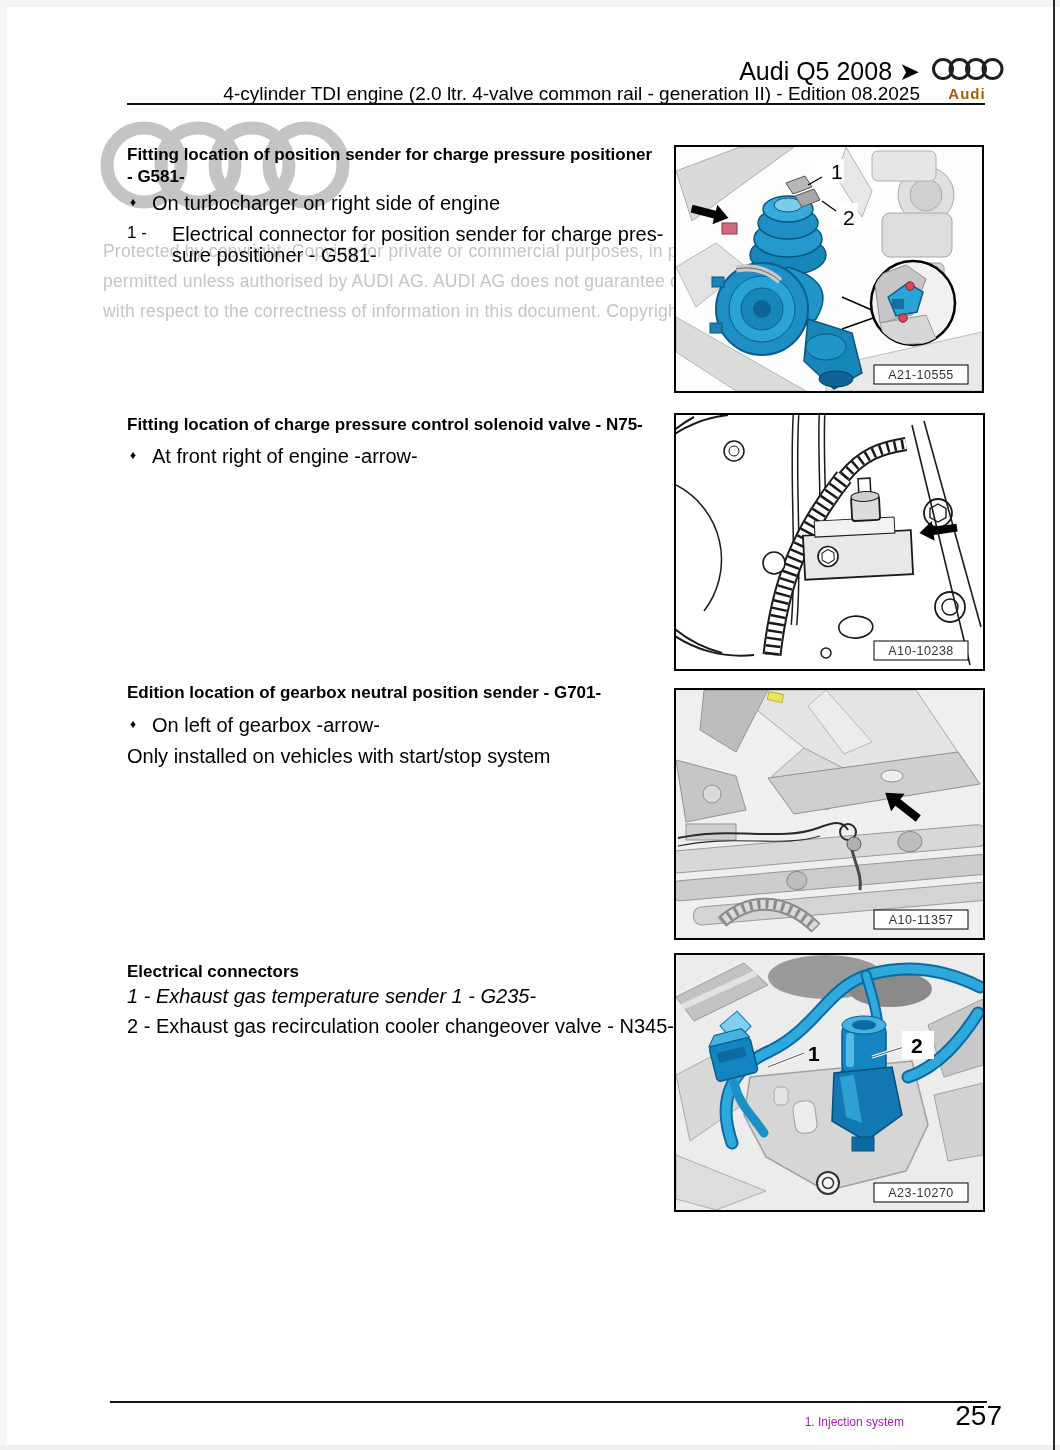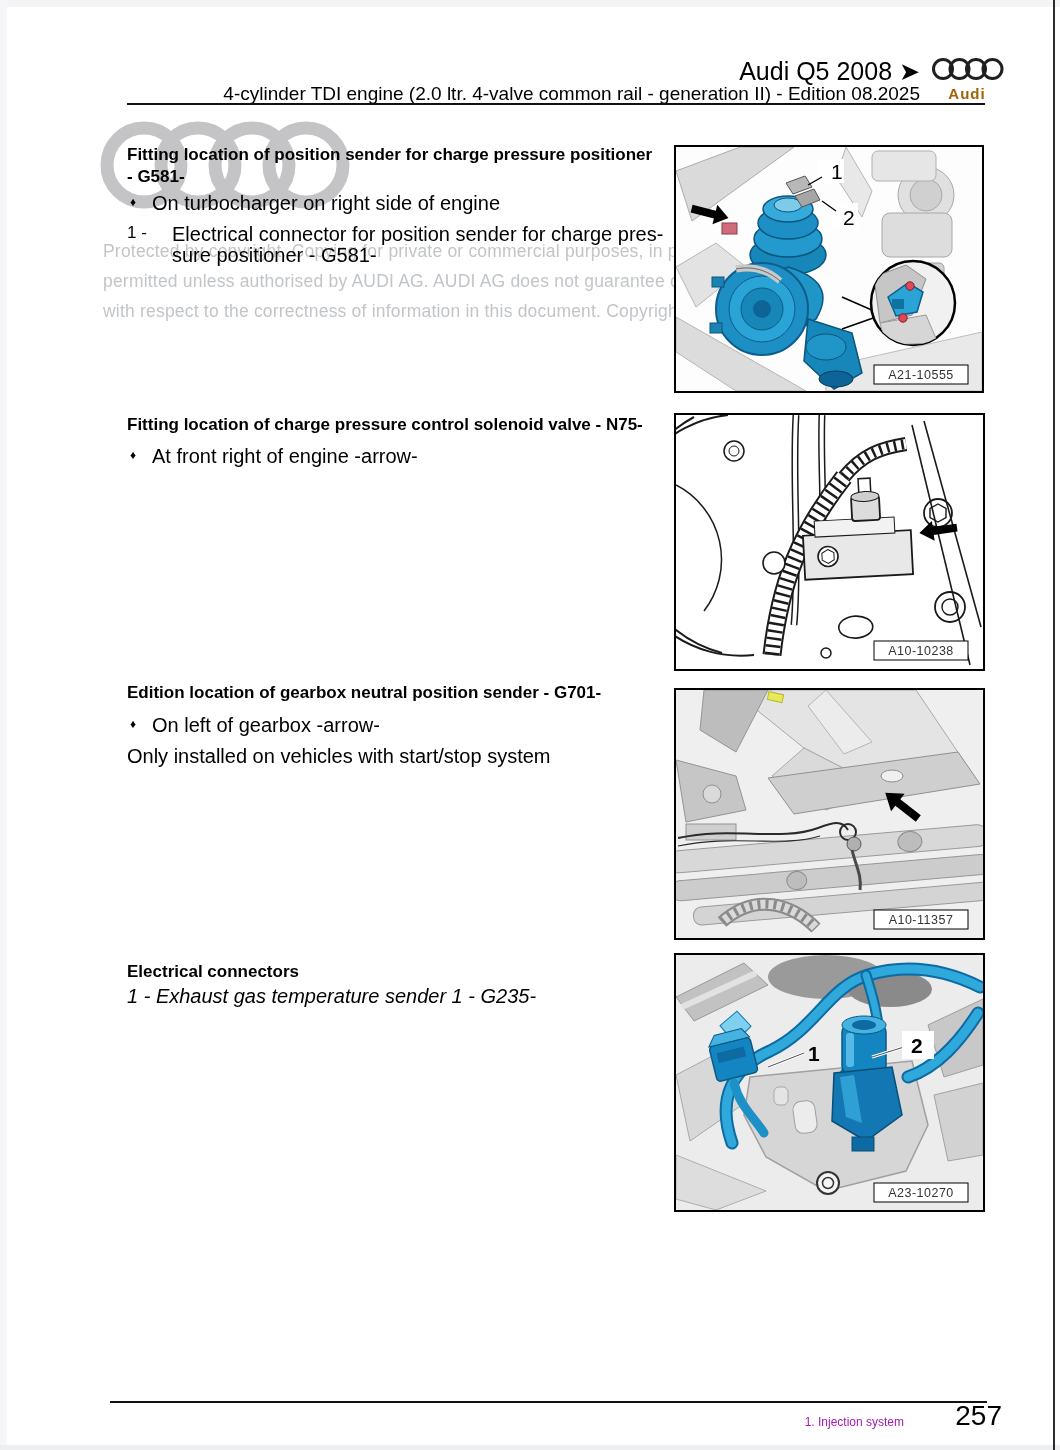--- a/index.html
+++ b/index.html
@@ -257,20 +257,21 @@
         <polygon points="42,7 16,7 16,0 0,11 16,22 16,15 42,15" fill="#000"></polygon>
       </g>
 
       <rect x="198" y="220" width="94" height="19" fill="#fff" stroke="#000"></rect>
       <text x="245" y="234" font-size="12.5" fill="#333" text-anchor="middle" letter-spacing="0.5">A10-11357</text>
     </svg>
   </div>
 
   <div class="h1" style="top:954px;margin-top:8px;">Electrical connectors</div>
   <div class="body-t" style="left:127px;top:985px;font-style:italic;">1 - Exhaust gas temperature sender 1 - G235-</div>
+  <div class="body-t" style="left:127px;top:1015px;">2 - Exhaust gas recirculation cooler changeover valve - N345-</div>
 
   <div class="fig" style="left:674px;top:953px;">
     <svg width="307" height="255" viewBox="0 0 307 255">
       <rect width="307" height="255" fill="#ececec"></rect>
 
       <path d="M0,42 L68,8 L92,30 L18,66 Z" fill="#c2c2c2" stroke="#999"></path>
       <path d="M6,52 L80,18" stroke="#e2e2e2" stroke-width="6" fill="none"></path>
       <ellipse cx="150" cy="22" rx="58" ry="22" fill="#9a9a9a"></ellipse>
       <ellipse cx="214" cy="34" rx="42" ry="18" fill="#8a8a8a"></ellipse>
       <path d="M252,70 L307,44 L307,110 L268,122 Z" fill="#c8c8c8" stroke="#9d9d9d"></path>

